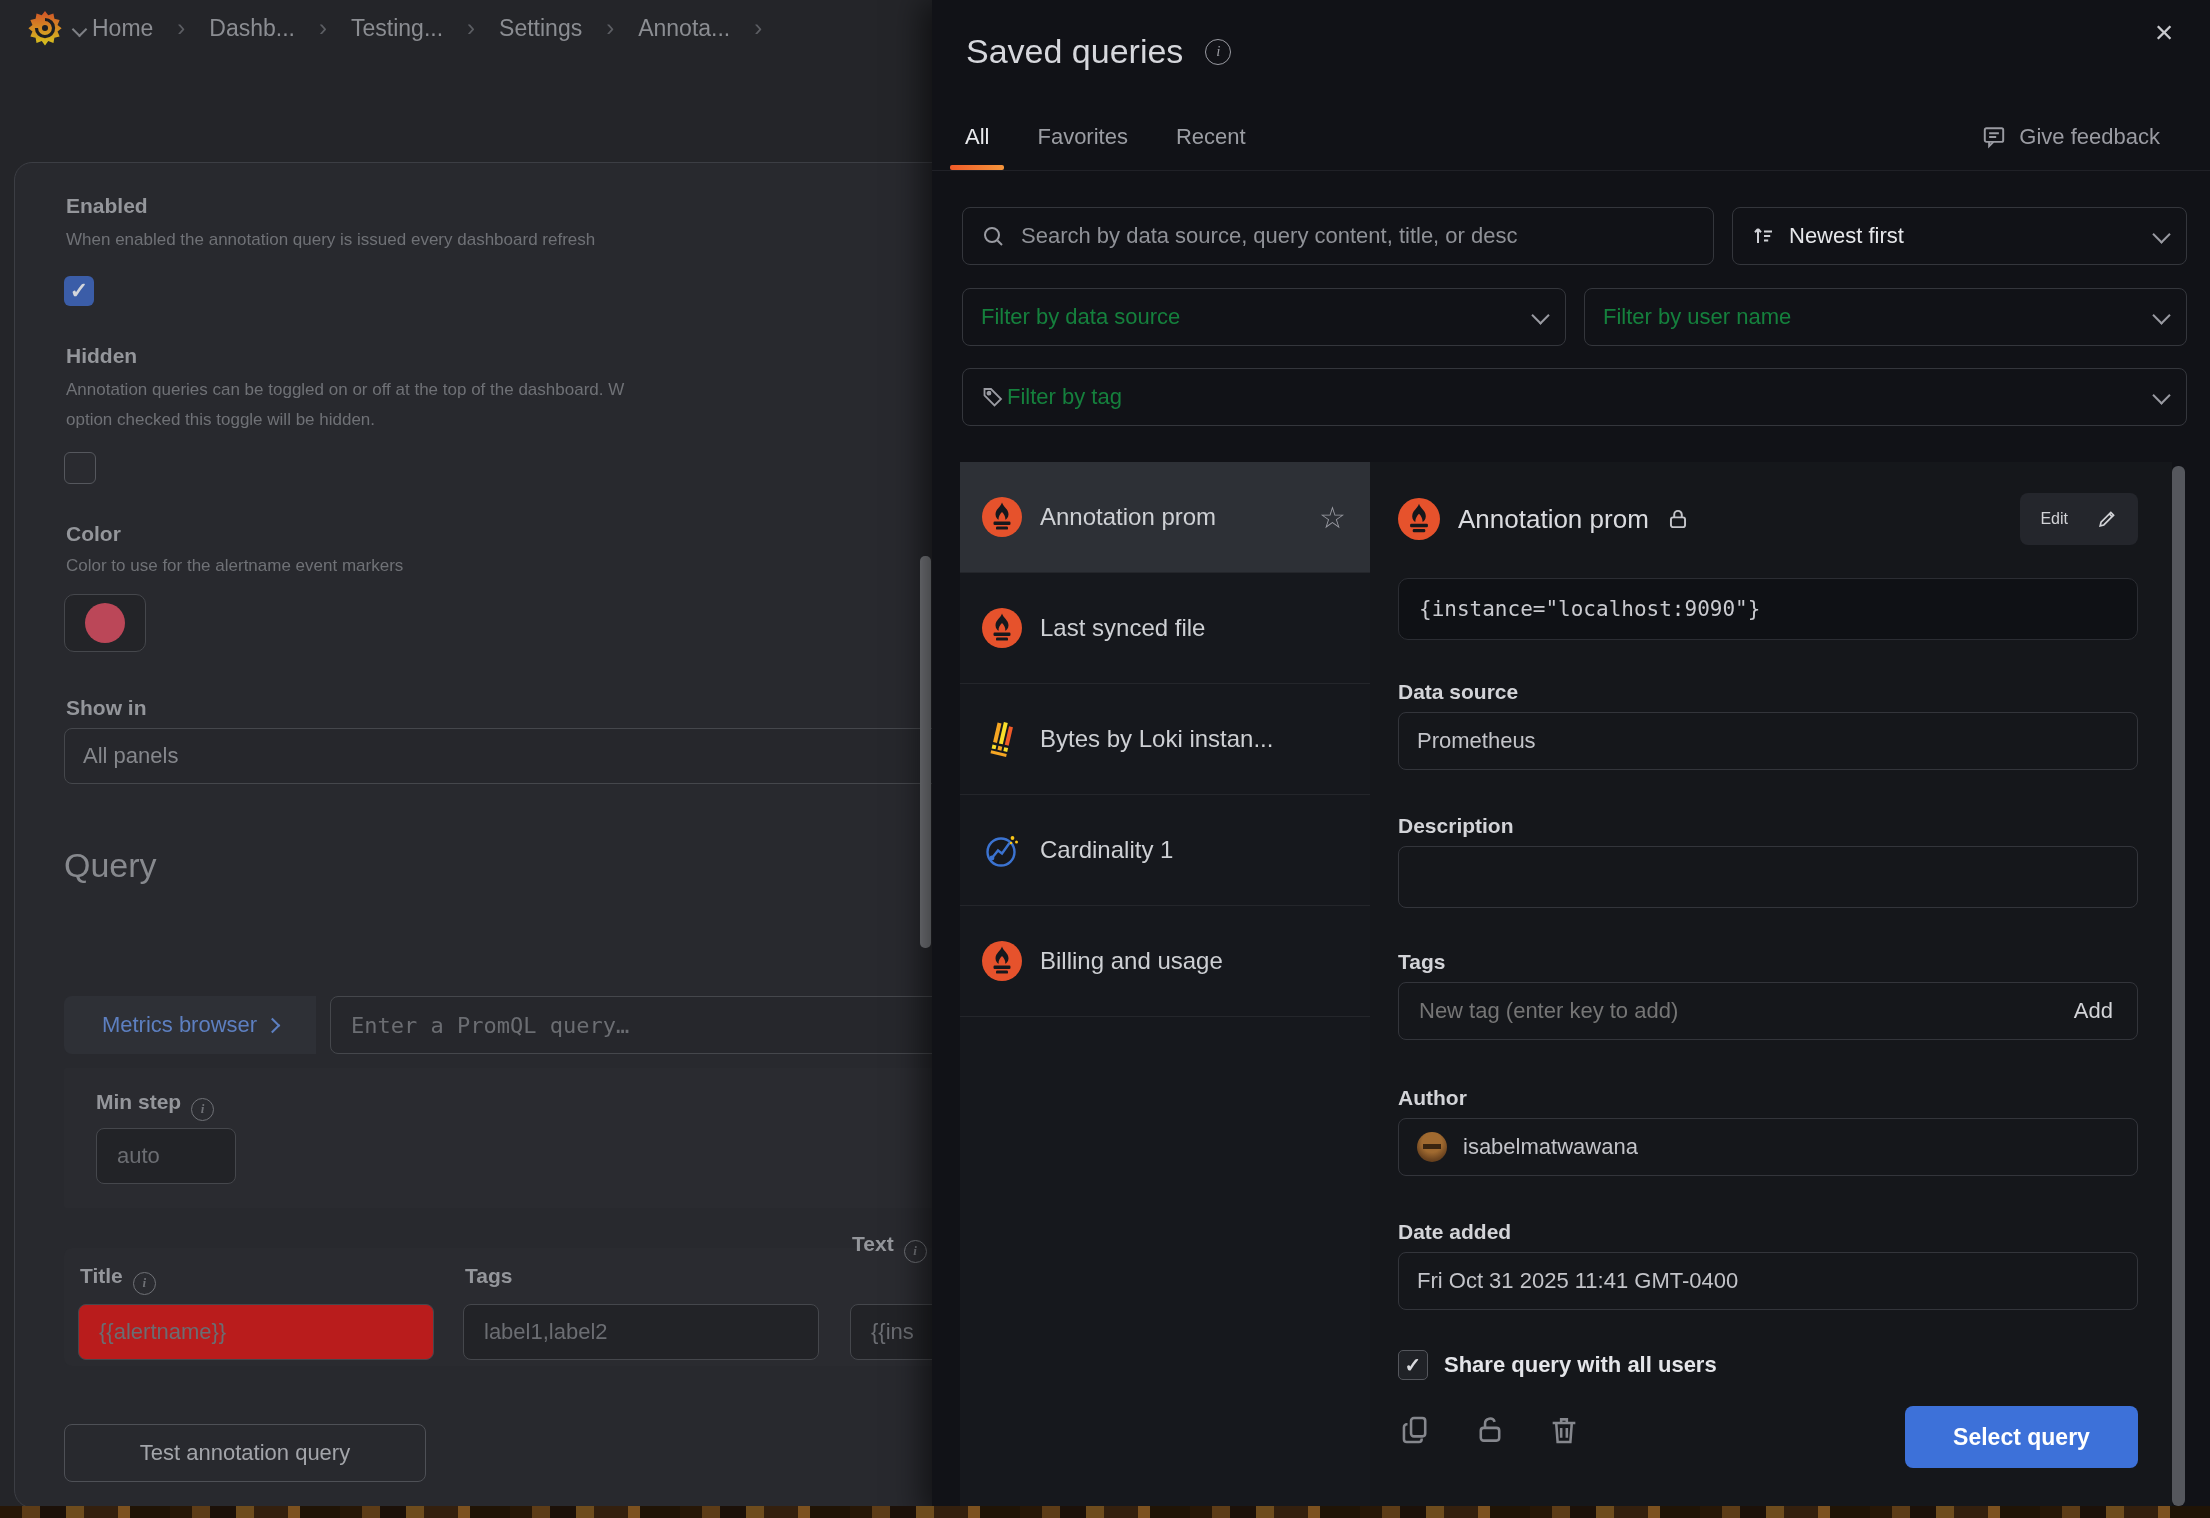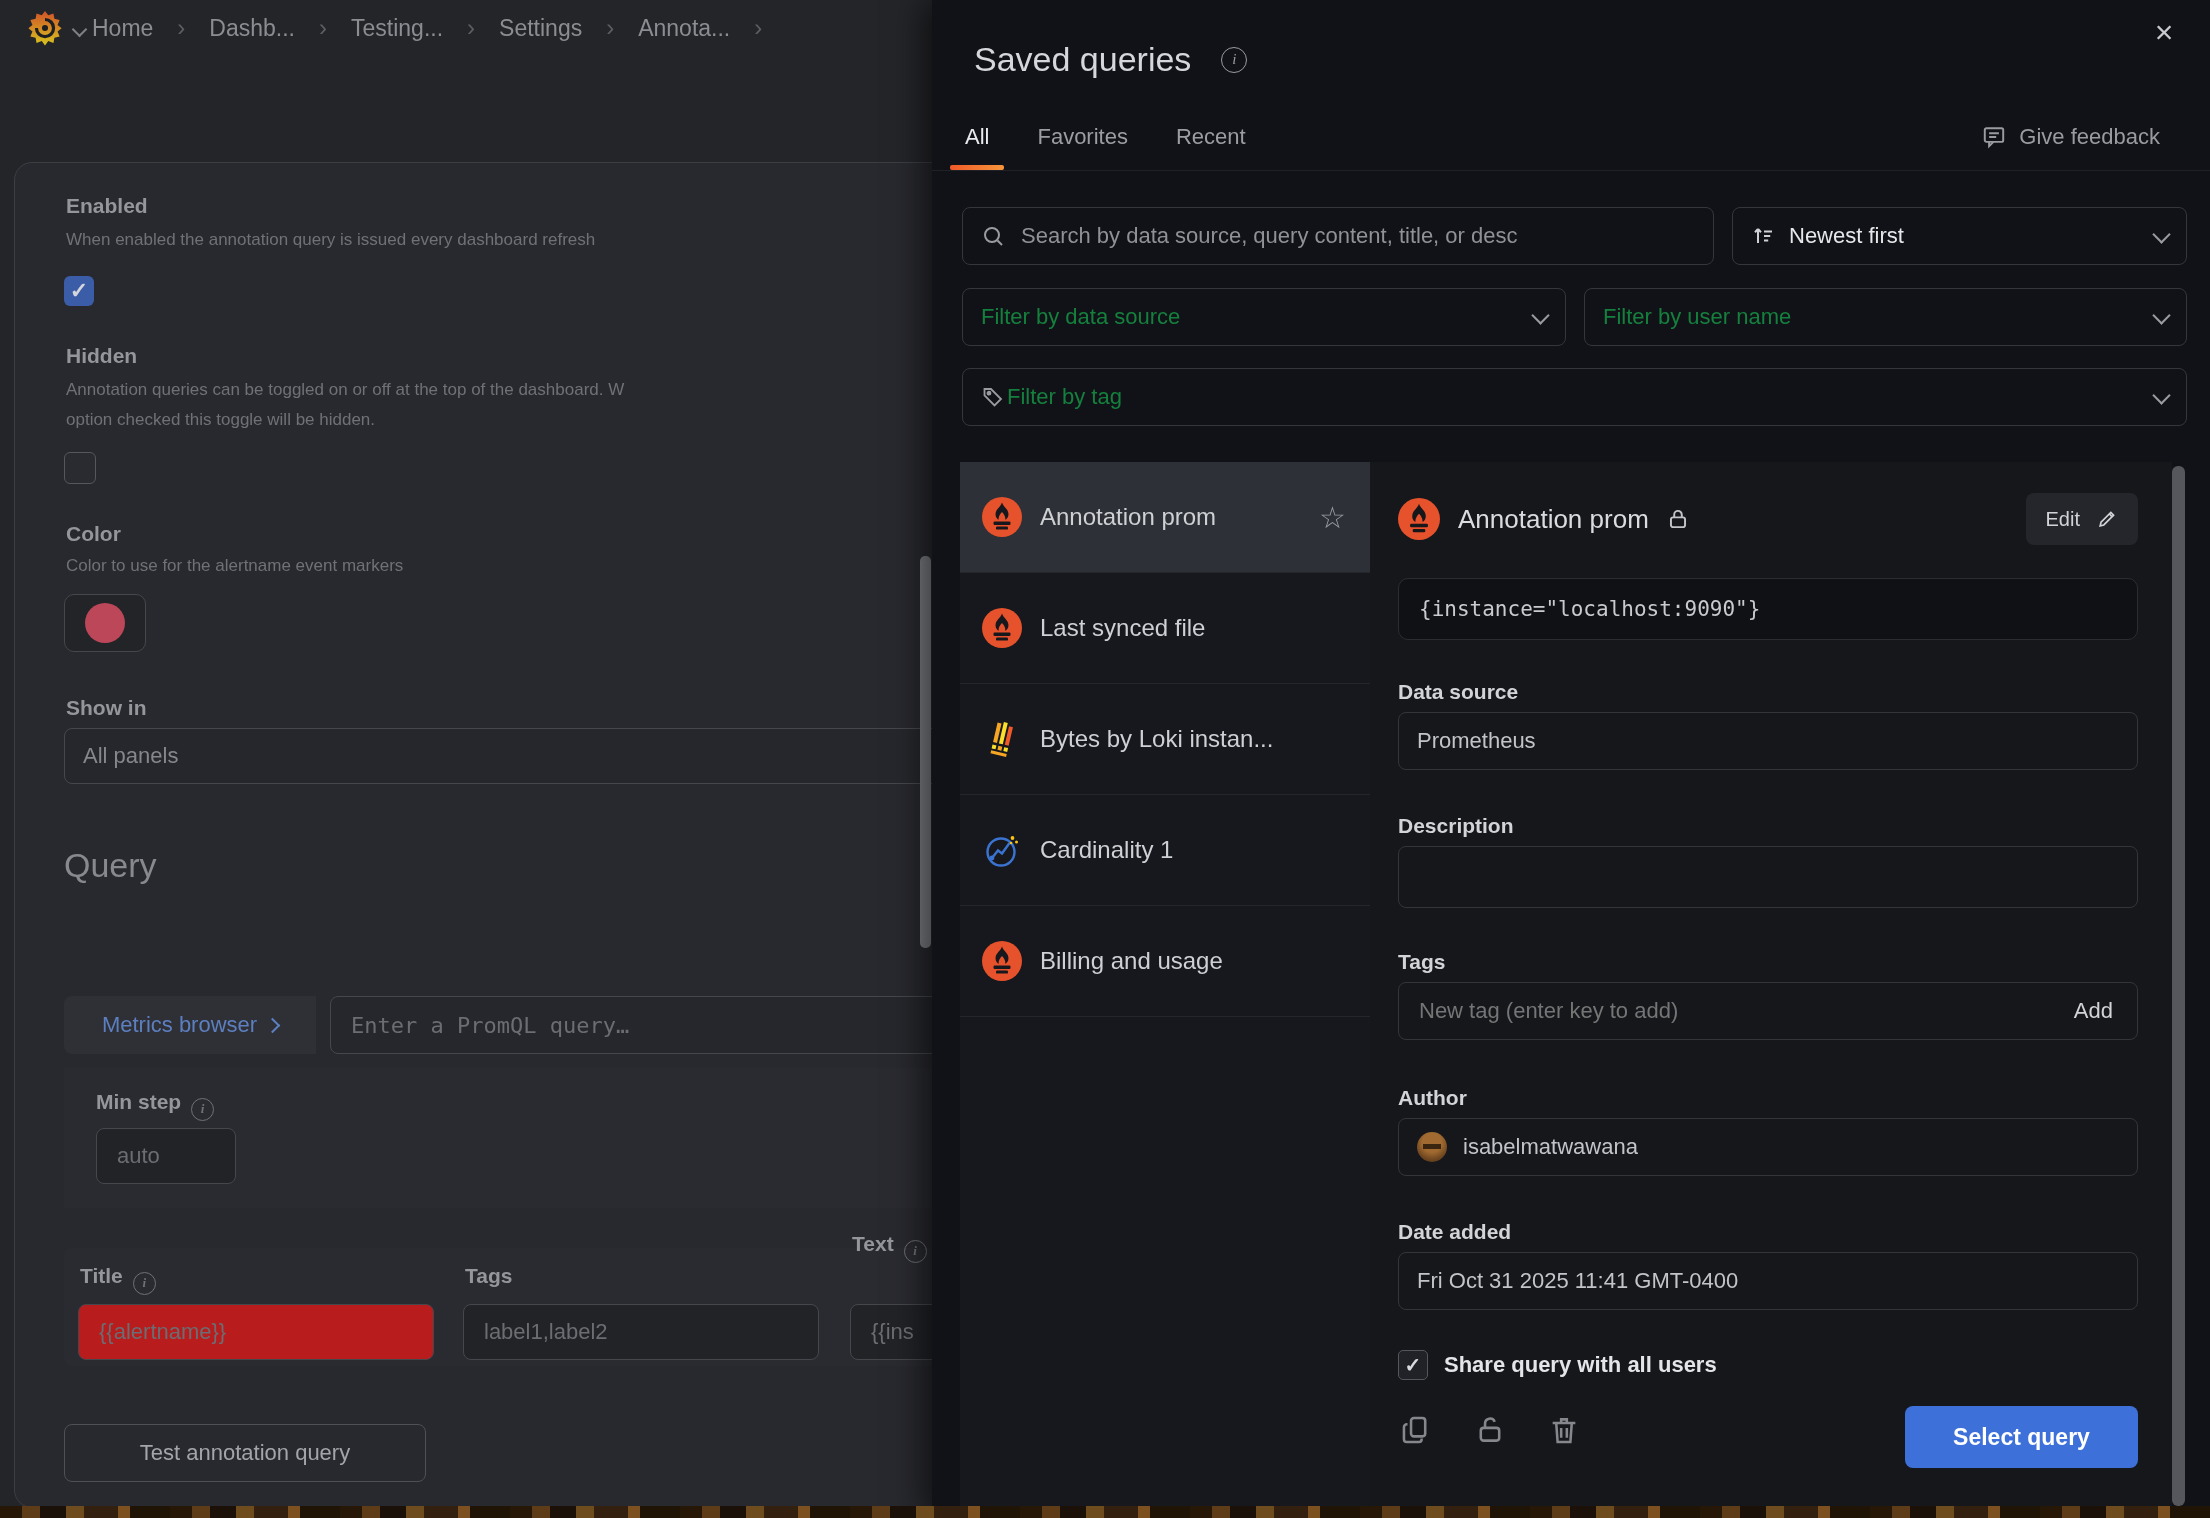--- a/index.html
+++ b/index.html
@@ -44,21 +44,21 @@
 
   .subPanel{position:absolute;background:#2a2b30;border-radius:2px}
   .infoI{display:inline-flex;width:21px;height:21px;border:1.5px solid #6f7176;border-radius:50%;align-items:center;justify-content:center;font-size:13px;font-style:italic;font-family:"Liberation Serif",serif;color:#6f7176;vertical-align:-4px;margin-left:10px}
 
   .btnGhost{position:absolute;background:transparent;border:1px solid #4e5056;border-radius:8px;color:#a3a5aa;font-size:22px;font-weight:500;font-family:inherit;cursor:pointer}
   .pageThumb{position:absolute;left:920px;top:556px;width:11px;height:392px;background:#7b7d82;border-radius:5px}
 
   
   #drawer{position:absolute;left:932px;top:0;width:1278px;height:1518px;background:#111217;z-index:10;box-shadow:-10px 0 30px rgba(0,0,0,.55)}
   .dTitle{position:absolute;left:28px;top:26px;display:flex;align-items:center;gap:16px}
-  .dTitle h1{margin:14px;font-size:34px;font-weight:500;color:#d6d7dc}
+  .dTitle h1{margin:6px;font-size:34px;font-weight:500;color:#d6d7dc}
   .infoD{width:24px;height:24px;border:1.5px solid #9a9ba2;border-radius:50%;display:flex;align-items:center;justify-content:center;font-size:15px;font-style:italic;font-family:"Liberation Serif",serif;color:#9a9ba2}
   .closeBtn{position:absolute;right:26px;top:12px;width:40px;height:40px;background:none;border:none;color:#c9cace;font-size:32px;line-height:40px;cursor:pointer;padding:0}
 
   .tabbar{position:absolute;left:0;top:104px;width:100%;height:66px;border-bottom:1px solid #202127}
   .tabs{position:absolute;left:18px;top:0;height:66px;display:flex}
   .tab{position:relative;height:66px;display:flex;align-items:center;padding:0 15px;margin-right:18px;background:none;border:none;font-family:inherit;font-size:22px;color:#9b9da3;cursor:pointer}
   .tab.active{color:#e9eaed}
   .tab.active::after{content:"";position:absolute;left:0;right:0;bottom:0;height:5px;border-radius:2px;background:linear-gradient(90deg,#f05a28,#f6953c)}
   .feedback{position:absolute;right:44px;top:0;height:66px;display:flex;align-items:center;gap:12px;background:none;border:none;color:#9a9ba2;font-size:22px;font-family:inherit;cursor:pointer}
 
@@ -73,21 +73,21 @@
   .li{height:110px;display:flex;align-items:center;border-bottom:1px solid #24262b;cursor:pointer}
   .li.sel{background:#2d3036}
   .li .ds{margin-left:22px;flex:none}
   .li .nm{margin-left:18px;font-size:24px;color:#ced0d4;white-space:nowrap}
   .li .star{margin-left:auto;margin-right:18px;font-size:30px;color:#9a9ba3;background:none;border:none;cursor:pointer;font-family:inherit}
 
   .detail{position:absolute;left:438px;top:462px;width:802px;height:1056px;background:#15171b}
   .dHead{position:absolute;left:28px;top:30px;width:740px;height:54px;display:flex;align-items:center}
   .dHead .t{margin-left:18px;font-size:26px;font-weight:500;color:#dadbdf}
   .dHead .lock{margin-left:16px;color:#c3c4c9}
-  .editBtn{margin-left:auto;height:52px;padding:0 20px;background:#24262c;border:none;border-radius:8px;display:flex;align-items:center;gap:16px;color:#d2d3d7;font-size:20px;font-family:inherit;cursor:pointer}
+  .editBtn{margin-left:auto;height:52px;padding:0 20px;background:#24262c;border:none;border-radius:8px;display:flex;align-items:center;gap:28px;color:#d2d3d7;font-size:16px;font-family:inherit;cursor:pointer}
   .codeBox{position:absolute;left:28px;top:116px;width:740px;height:62px;background:#0f1115;border:1px solid #2b2d33;border-radius:10px;display:flex;align-items:center;padding:0 20px;box-sizing:border-box;font-size:21px;color:#c9cacf}
   .dLbl{position:absolute;left:28px;font-size:21px;font-weight:bold;color:#d3d4d8}
   .dBox{position:absolute;left:28px;width:740px;height:58px;border:1px solid #33353b;border-radius:8px;display:flex;align-items:center;padding:0 18px;box-sizing:border-box;font-size:22px;color:#c3c4c9}
   .addLbl{margin-left:auto;color:#d2d3d7;font-weight:500;background:none;border:none;font-size:22px;font-family:inherit;cursor:pointer}
   .avatar{width:30px;height:30px;border-radius:50%;background:radial-gradient(circle at 50% 35%,#a06a30 0 40%,#6d4520 70%,#4e3014 100%);margin-right:16px;flex:none;position:relative;overflow:hidden}
   .avatar::after{content:"";position:absolute;left:6px;top:12px;width:18px;height:5px;background:#3a2510}
   .shareRow{position:absolute;left:28px;top:888px;display:flex;align-items:center;gap:16px}
   .cbD{width:28px;height:28px;border-radius:5px;background:#202227;border:1px solid #54565c;display:flex;align-items:center;justify-content:center;color:#d8d9dd;font-size:20px;font-weight:bold;cursor:pointer}
   .shareLbl{font-size:22px;font-weight:bold;color:#e4e5e9}
   .toolRow{position:absolute;left:24px;top:946px;display:flex;gap:30px}

